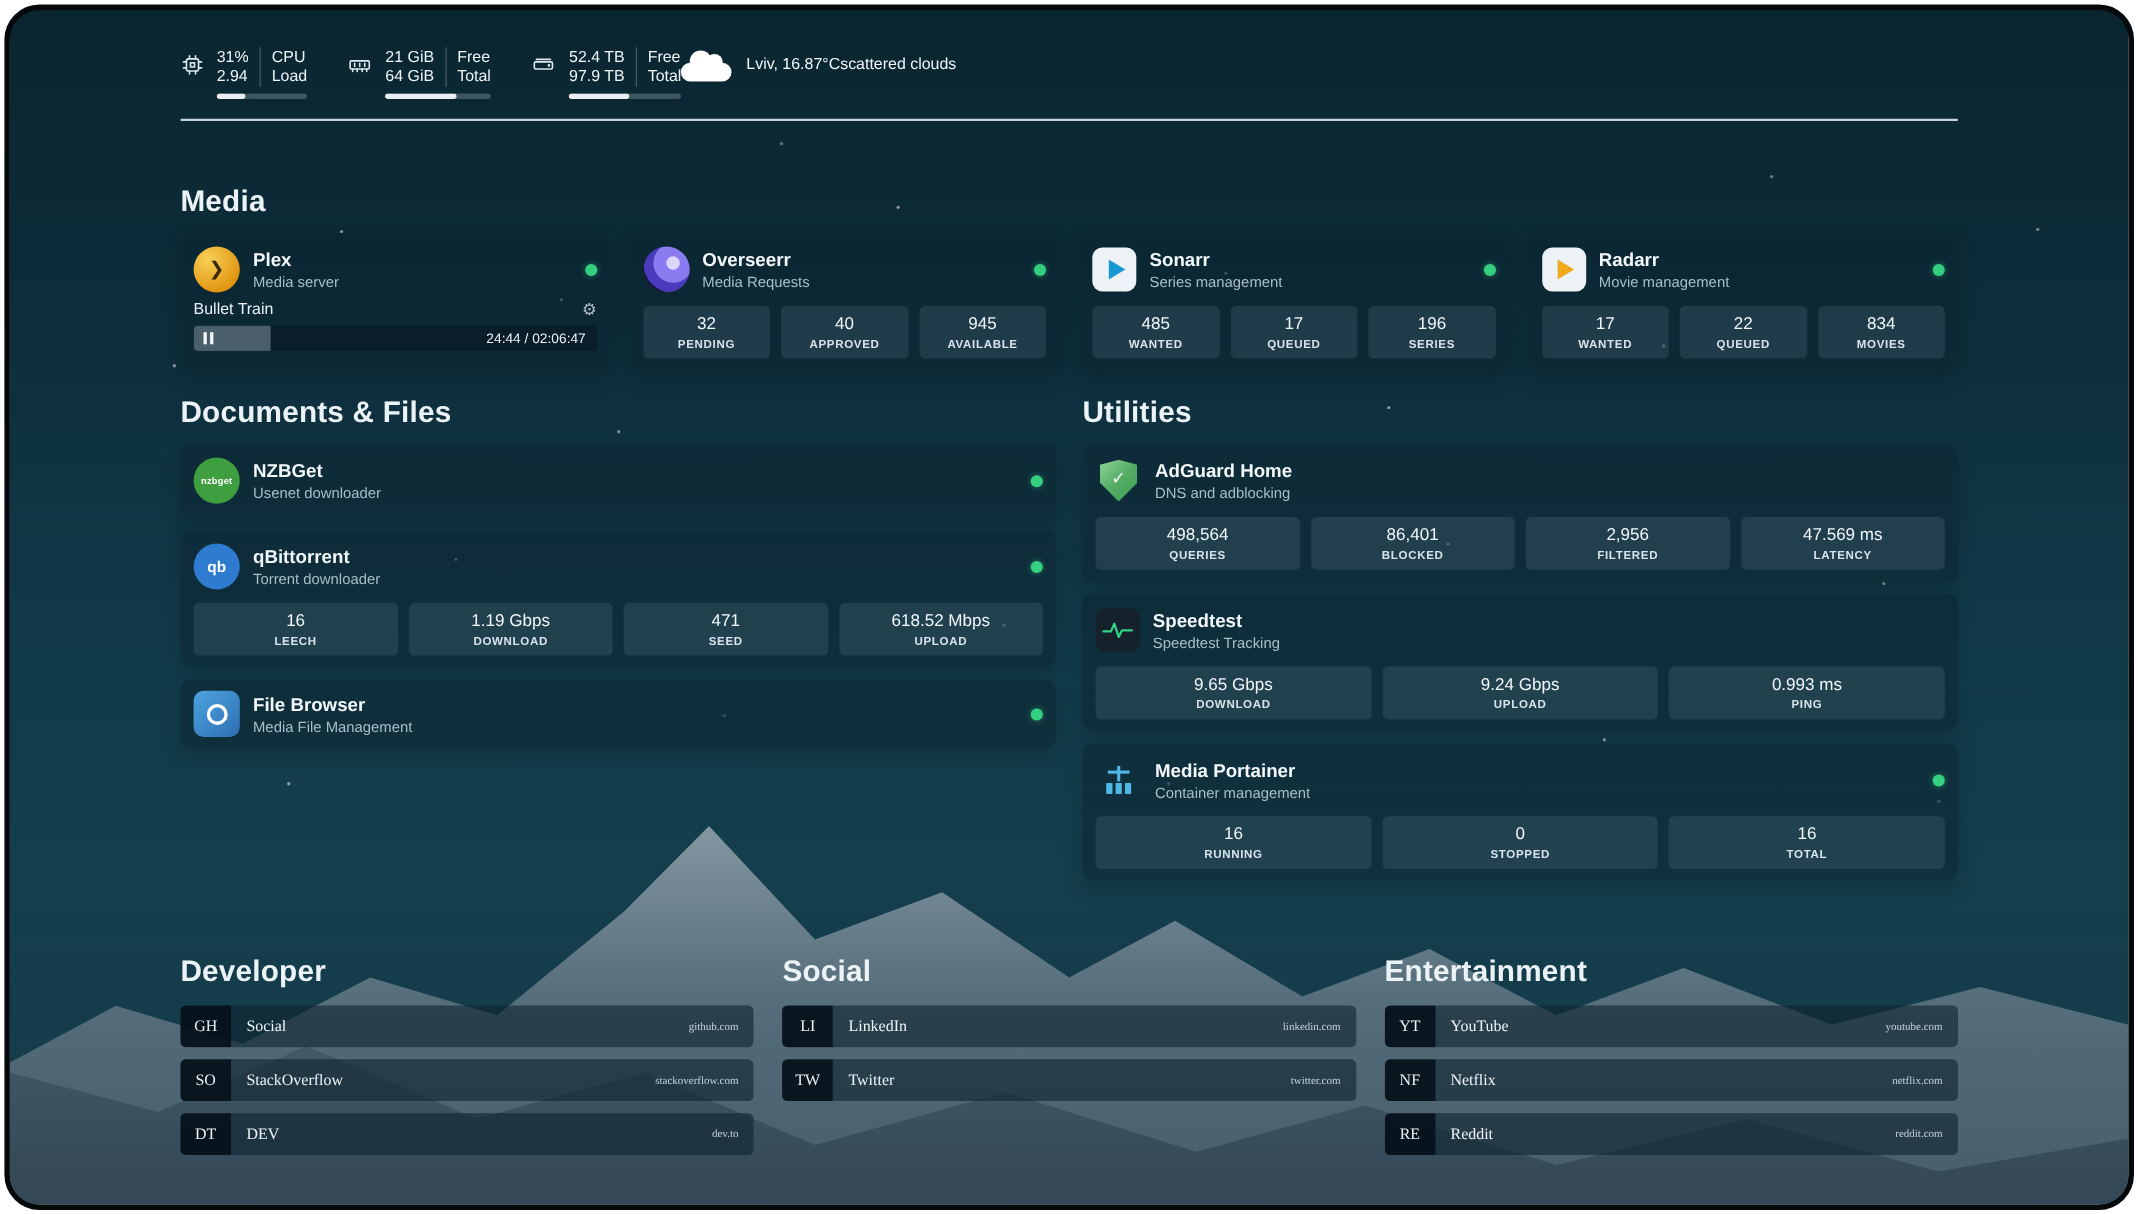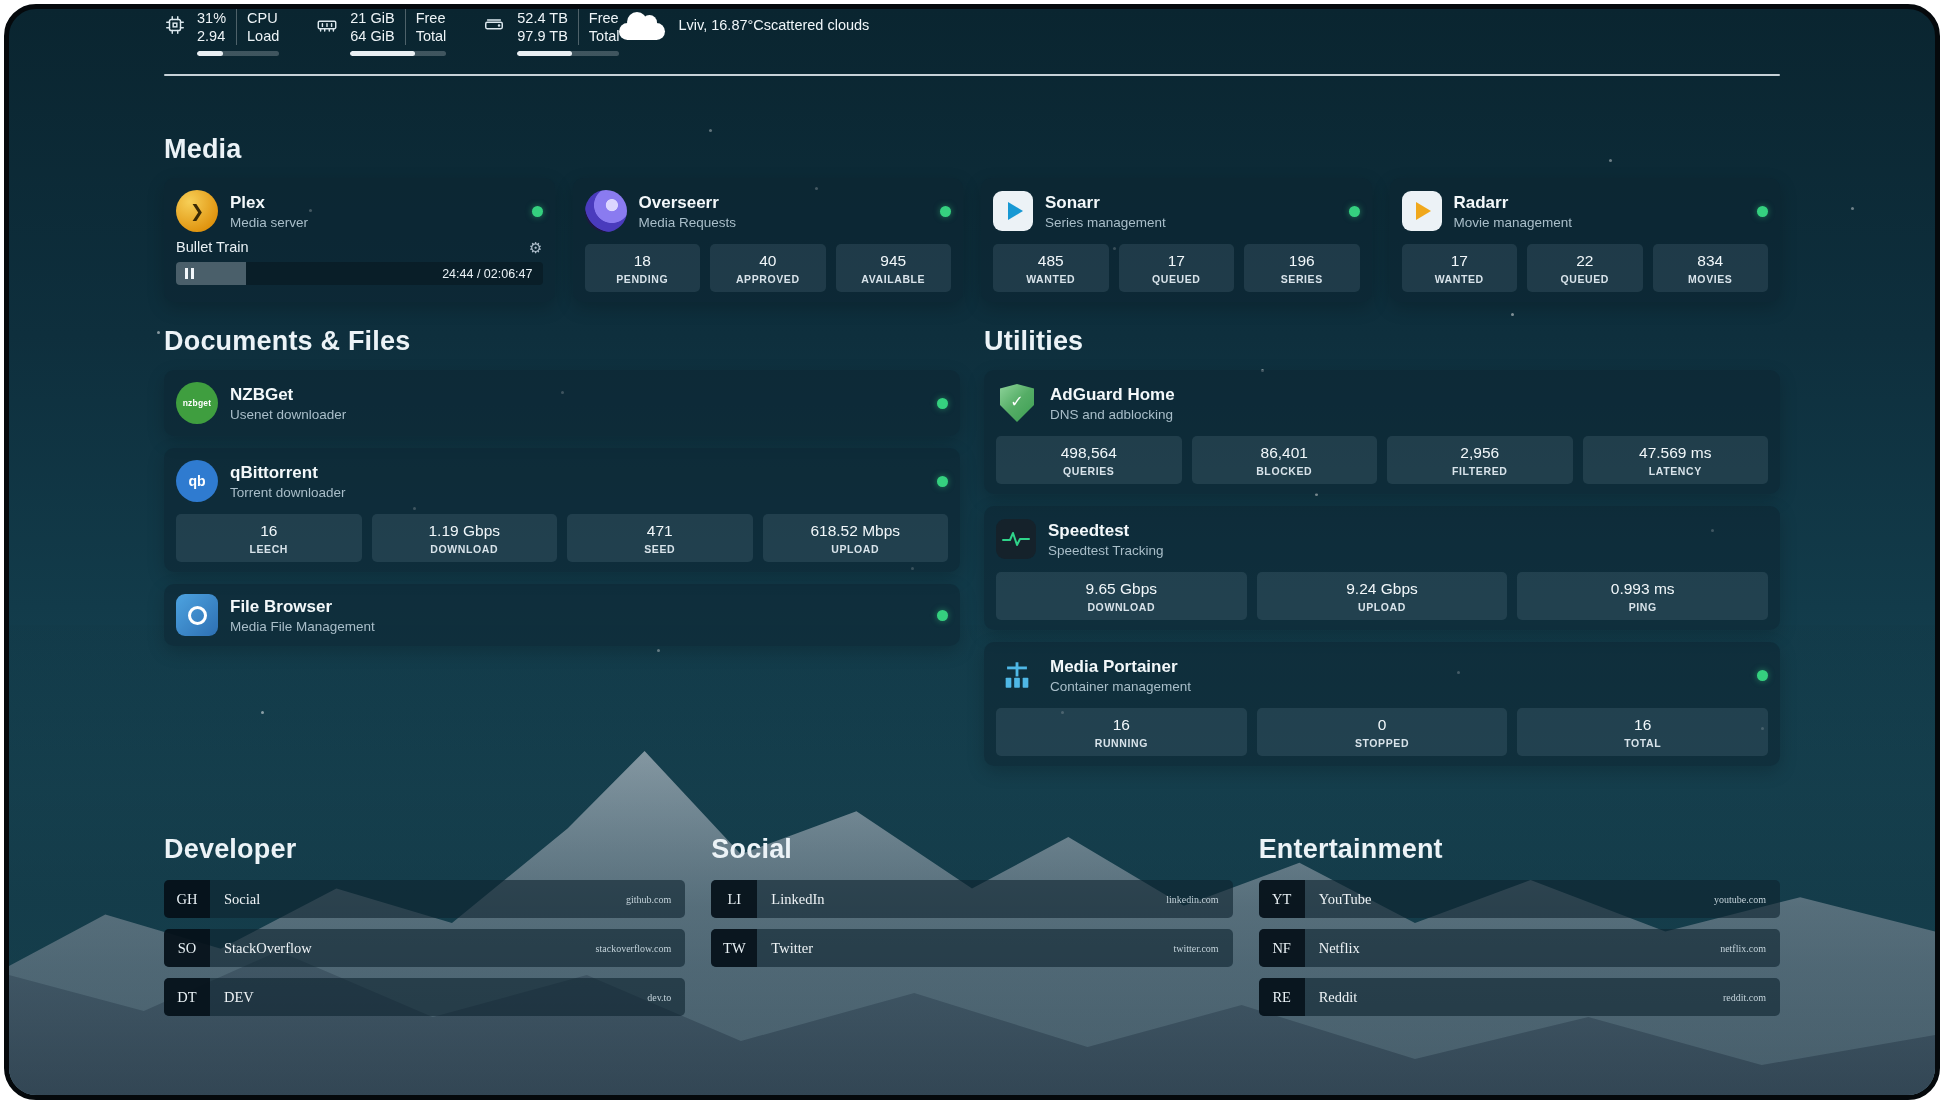--- a/index.html
+++ b/index.html
@@ -36,21 +36,21 @@
       1502px 304px 0 rgba(255,255,255,.5),404px 498px 0 rgba(255,255,255,.45),
       902px 558px 0 rgba(255,255,255,.4),1306px 484px 0 rgba(255,255,255,.5),
       1702px 520px 0 rgba(255,255,255,.45),252px 702px 0 rgba(255,255,255,.5),
       648px 640px 0 rgba(255,255,255,.4),1052px 702px 0 rgba(255,255,255,.45),
       1448px 662px 0 rgba(255,255,255,.5),1752px 718px 0 rgba(255,255,255,.4),
       552px 382px 0 rgba(255,255,255,.45),1252px 360px 0 rgba(255,255,255,.5),
       1842px 198px 0 rgba(255,255,255,.4),148px 322px 0 rgba(255,255,255,.5),
       700px 120px 0 rgba(255,255,255,.35),1600px 150px 0 rgba(255,255,255,.4);
   }
   
-  .content{position:relative;z-index:2;width:1616px;margin:0 auto;color:#eef4f7;}
+  .content{position:relative;z-index:2;width:1616px;margin:0 auto;padding-top:34px;color:#eef4f7;}
   
   .topbar{display:flex;align-items:flex-start;}
   .res-widgets{display:flex;gap:36px;flex:0 0 auto;}
   .widget{display:flex;gap:11px;align-items:flex-start;}
   .widget-icon{color:#dce8ee;margin-top:5px;line-height:0;}
   .widget-rows{display:flex;}
   .wcol{display:flex;flex-direction:column;font-size:14.5px;line-height:18px;color:#eef4f7;white-space:nowrap;}
   .wcol + .wcol{border-left:1px solid rgba(255,255,255,.28);margin-left:10px;padding-left:10px;}
   .progress{margin-top:6px;height:5px;border-radius:3px;background:rgba(255,255,255,.22);overflow:hidden;}
   .progress .fill{height:100%;background:#e9eff3;border-radius:3px;}
@@ -268,21 +268,21 @@
         <div class="card-header">
           <div class="service-icon icon-overseerr"></div>
           <div class="service-text">
             <div class="service-name">Overseerr</div>
             <div class="service-sub">Media Requests</div>
           </div>
           <span class="status-dot"></span>
         </div>
         <div class="stats">
           <div class="stat">
-            <div class="stat-value">18</div>
+            <div class="stat-value">32</div>
             <div class="stat-label">PENDING</div>
           </div>
           <div class="stat">
             <div class="stat-value">40</div>
             <div class="stat-label">APPROVED</div>
           </div>
           <div class="stat">
             <div class="stat-value">945</div>
             <div class="stat-label">AVAILABLE</div>
           </div>

